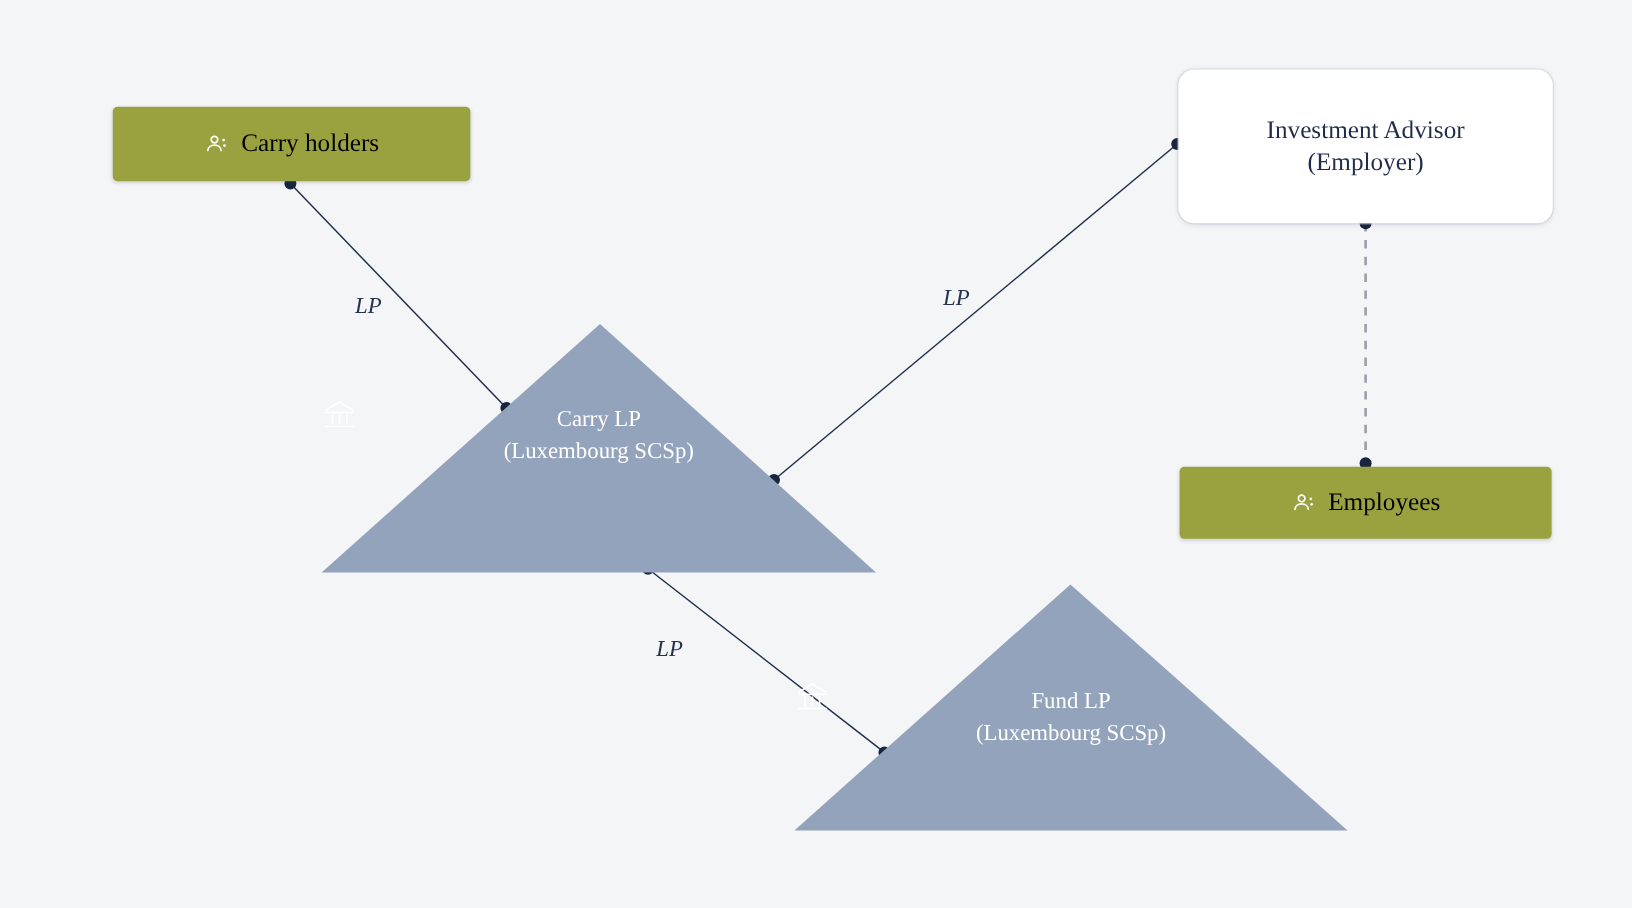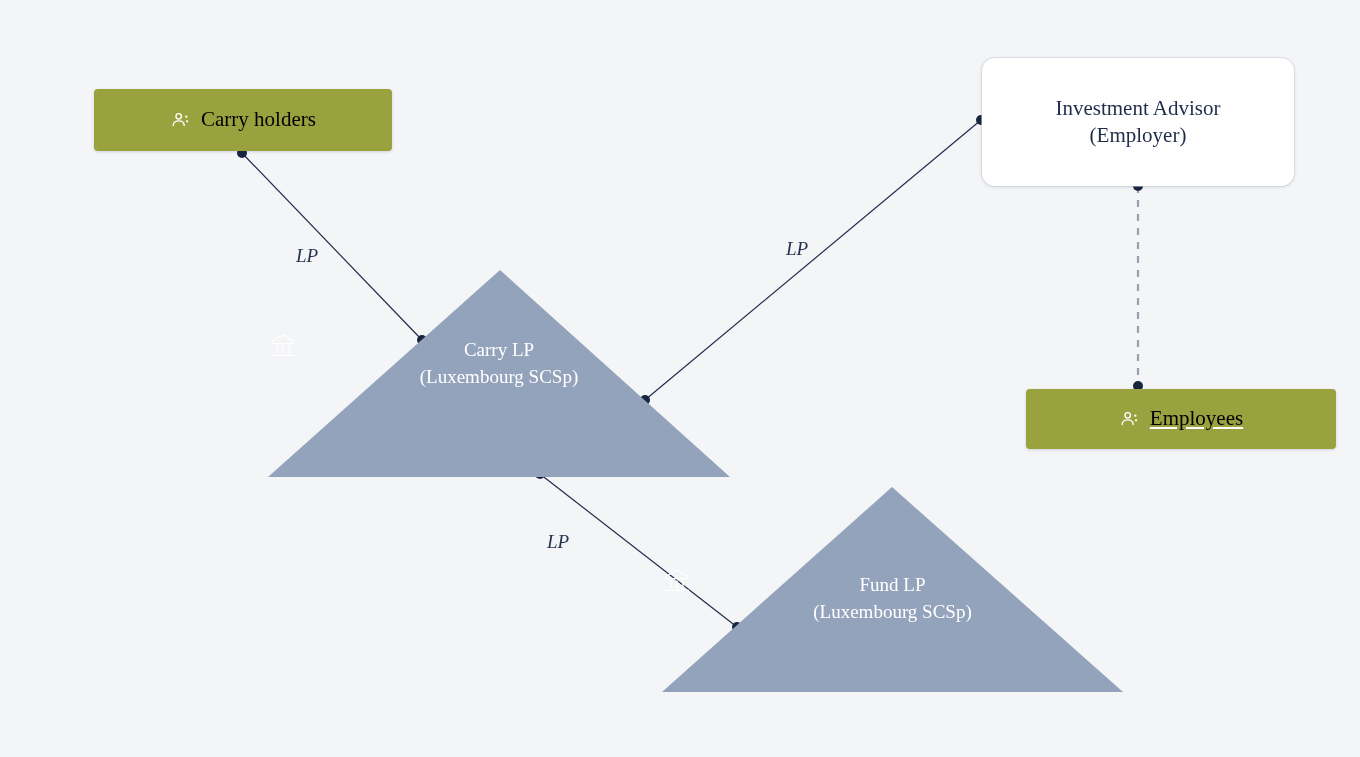--- a/index.html
+++ b/index.html
@@ -157,21 +157,21 @@
     </div>
   </div>
 
   <div class="node box-white" style="left:982px; top:58px; width:312px; height:128px;">
     <div class="label">
       <div>Investment Advisor</div>
       <div>(Employer)</div>
     </div>
   </div>
 
-  <div class="node box-green" style="left:1026px; top:389px; width:310px; height:60px;text-decoration:underline;">
+  <div class="node box-green" style="left:983px; top:389px; width:310px; height:60px;">
     <div class="node-inner">
       <span style="display:flex;">
         <svg width="22" height="22" viewBox="0 0 24 24" fill="none" stroke="#ffffff" stroke-width="1.5" stroke-linecap="round" stroke-linejoin="round">
           <circle cx="9.5" cy="8" r="3"></circle>
           <path d="M3.5 18c0-3.1 2.7-5 6-5s6 1.9 6 5"></path>
           <circle cx="17.8" cy="8.4" r="1.25" fill="#ffffff" stroke="none"></circle>
           <circle cx="18.6" cy="13.4" r="1.25" fill="#ffffff" stroke="none"></circle>
         </svg>
       </span>
       <span class="label">Employees</span>

